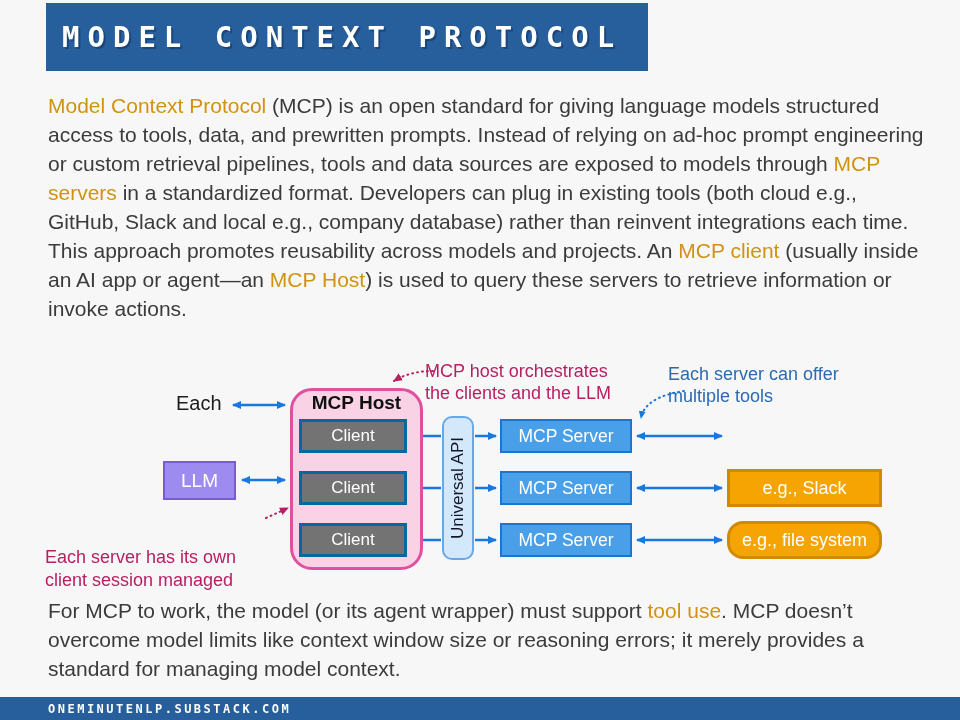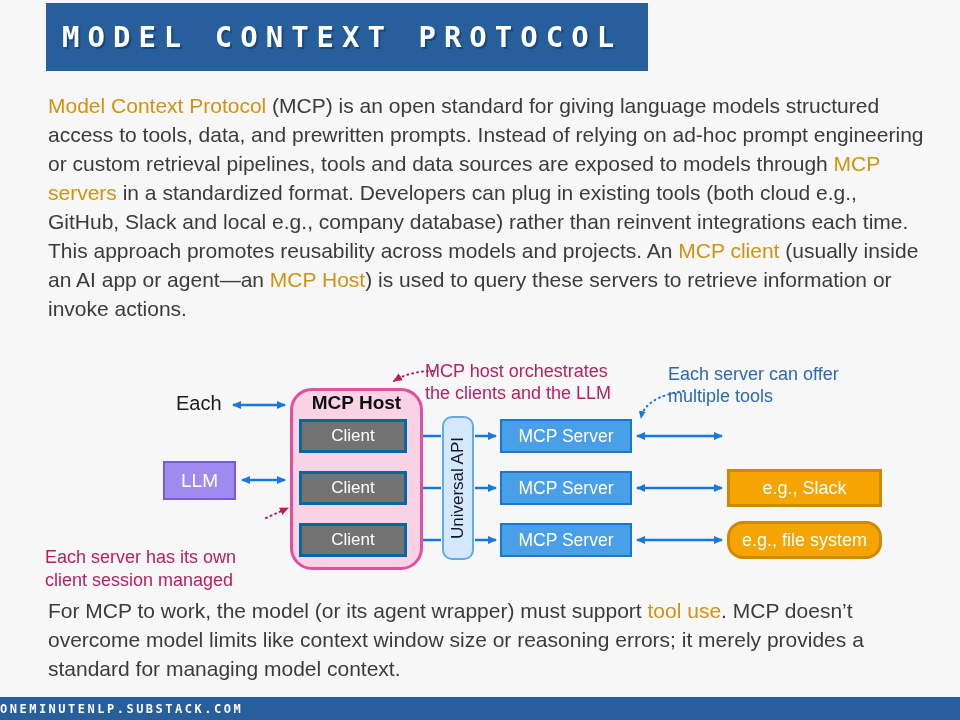--- a/index.html
+++ b/index.html
@@ -35,21 +35,21 @@
 
   .note { position:absolute; font-size:18px; line-height:22px; }
   .note-host { left:425px; top:360px; width:218px; color:#b71f62; }
   .note-tools { left:668px; top:363px; width:202px; color:#2a6ab3; }
   .note-session { left:45px; top:510px; width:232px; color:#b71f62; line-height:23px;margin-top:36px; }
 
   svg.arrows { position:absolute; left:0; top:0; pointer-events:none; }
 
   
   .footbar { position:absolute; left:0; top:697px; width:960px; height:23px; background:#265f9c; display:flex; align-items:center; }
-  .footbar .foot { font-family:"DejaVu Sans Mono", monospace; font-weight:bold; color:#fdfdfd; font-size:12px; letter-spacing:2.5px; white-space:nowrap; }
+  .footbar .foot { font-family:"DejaVu Sans Mono", monospace; font-weight:bold; color:#fdfdfd; font-size:12px; letter-spacing:2.5px; padding-left:48px; white-space:nowrap; }
 </style>
 </head>
 <body>
 
 <div class="stage">
 
   <div class="titlebar">
     <div class="title">MODEL CONTEXT PROTOCOL</div>
   </div>
 

